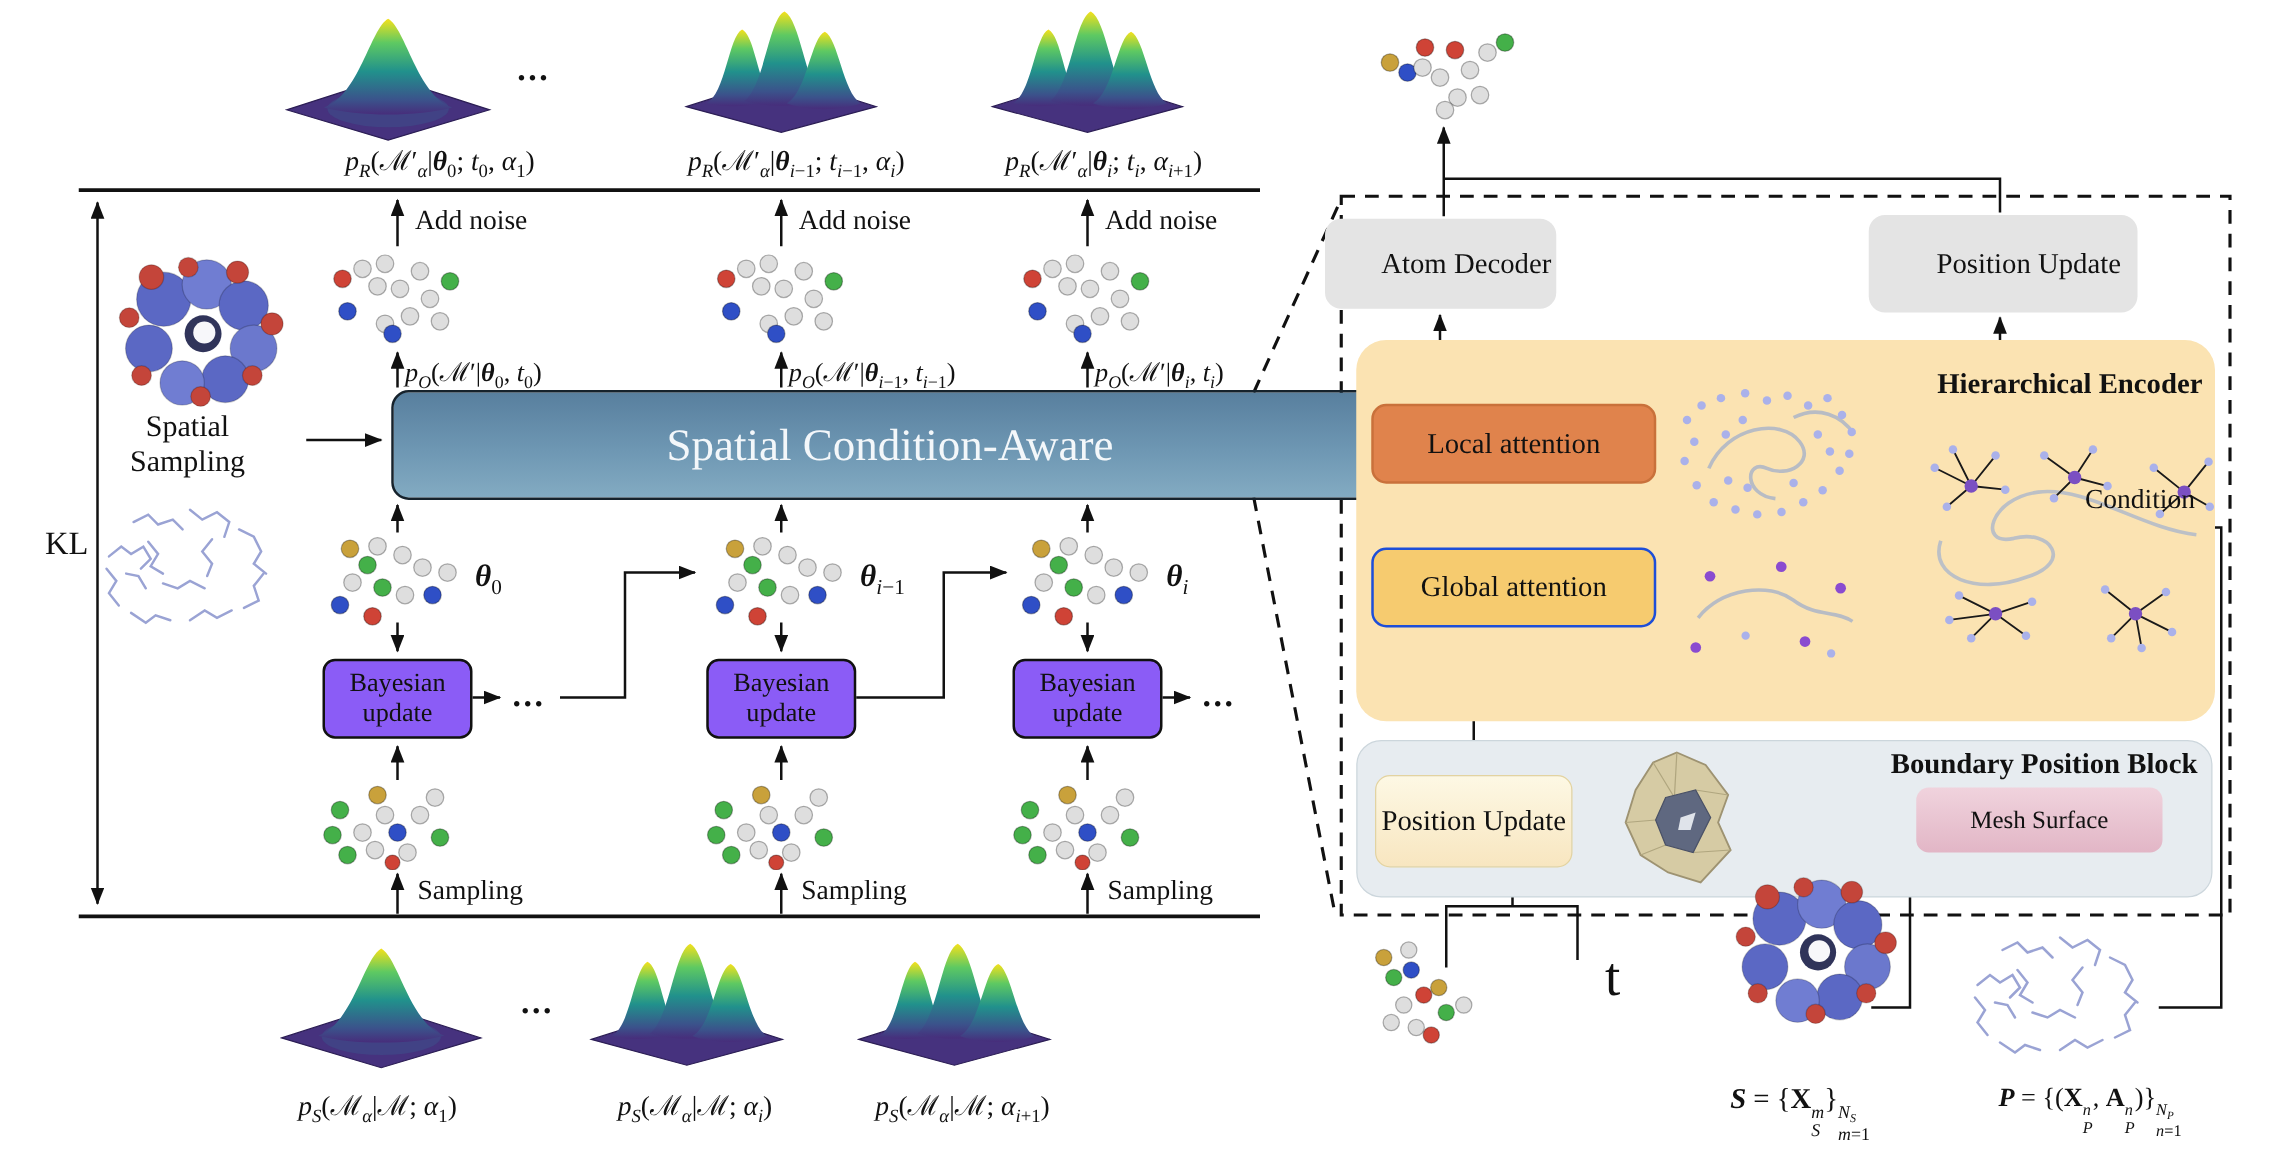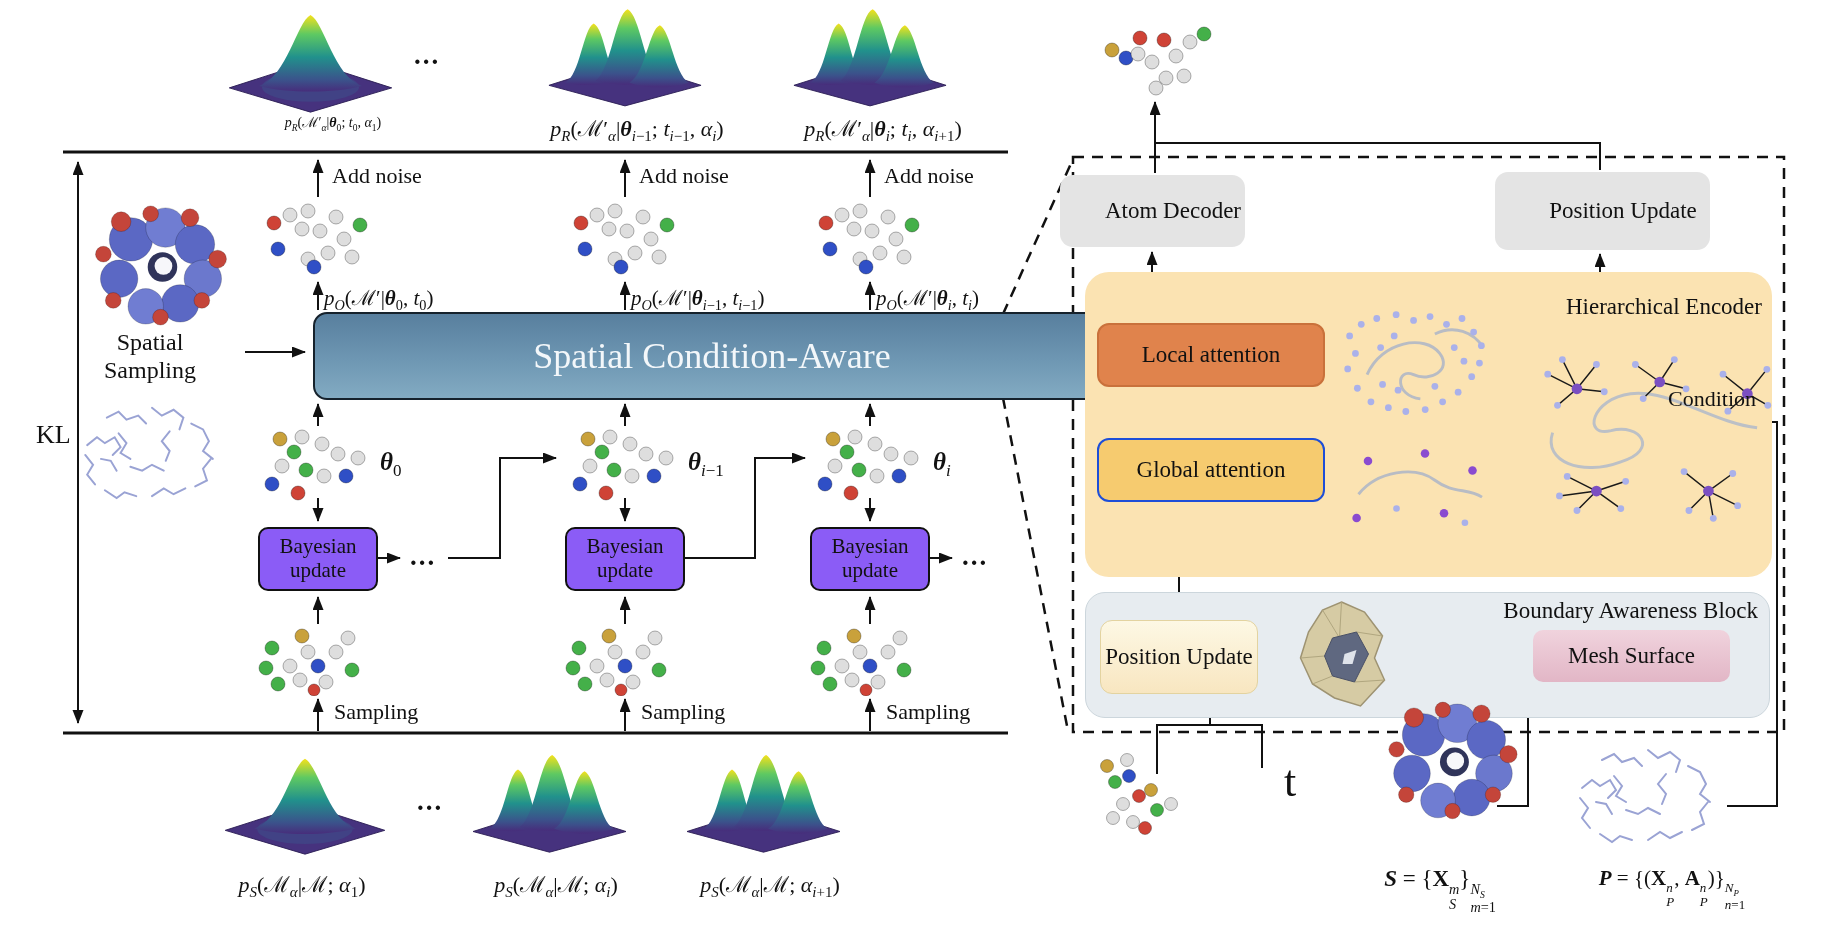--- a/index.html
+++ b/index.html
@@ -16,22 +16,22 @@
            border:2px solid #16222c;border-radius:14px;color:#f3f7fa;font-size:36px;}
   .bayes{background:#8b5cf6;border:2px solid #111;border-radius:10px;font-size:21px;line-height:1.12;}
   .bayes span{display:block;width:92px;}
   .graybox{background:#e4e4e4;border-radius:13px;font-size:23px;padding-left:41px;}
   .tanbox{background:#fbe3b2;border-radius:24px;}
   .localbox{background:#e0834c;border:2px solid #c9713b;border-radius:12px;font-size:23px;}
   .globalbox{background:#f6cb6f;border:2px solid #1d4ed8;border-radius:12px;font-size:23px;}
   .babbox{background:#e7ecf0;border:1.5px solid #ccd6dc;border-radius:20px;}
   .babpu{background:linear-gradient(180deg,#fdf8e4,#f8e6c0);border:1.5px solid #e3d3a0;
          border-radius:12px;font-size:23px;}
-  .meshsurf{background:linear-gradient(180deg,#f0d3dd,#e2b6c6);border-radius:10px;font-size:23px;text-align:center;}
-  .boldhdr{font-weight:normal;font-size:23px;}
+  .meshsurf{background:linear-gradient(180deg,#f0d3dd,#e2b6c6);border-radius:10px;font-size:20px;text-align:center;}
+  .boldhdr{font-weight:bold;font-size:23px;}
   .dots{font-weight:bold;font-size:27px;letter-spacing:2px;}
   .ss{display:inline-flex;flex-direction:column;vertical-align:-0.55em;font-size:0.62em;
       line-height:1.08;text-align:left;}
   .scr{font-style:italic;font-weight:bold;}
   i{font-style:italic;}
   sub,sup{font-size:0.68em;}
 </style>
 </head>
 <body>
 
@@ -350,21 +350,21 @@
       <use href="#surf1" width="100%" height="100%"></use>
     </svg>
   <div class="lbl dots cc" style="left:427px;top:40px">...</div>
   <svg class="abs" style="left:540px;top:0px;width:170px;height:108px">
       <use href="#surf3" width="100%" height="100%"></use>
     </svg>
   <svg class="abs" style="left:785px;top:0px;width:170px;height:108px">
       <use href="#surf3" width="100%" height="100%"></use>
     </svg>
 
-  <div class="lbl cc" style="left:333px;top:112px;font-size:14px"><i>p<sub>R</sub></i>(ℳ′<sub><i>α</i></sub>|<b><i>θ</i></b><sub>0</sub>; <i>t</i><sub>0</sub>, <i>α</i><sub>1</sub>)</div>
+  <div class="lbl cc" style="left:352px;top:112px;font-size:22px"><i>p<sub>R</sub></i>(ℳ′<sub><i>α</i></sub>|<b><i>θ</i></b><sub>0</sub>; <i>t</i><sub>0</sub>, <i>α</i><sub>1</sub>)</div>
   <div class="lbl cc" style="left:637px;top:112px;font-size:22px"><i>p<sub>R</sub></i>(ℳ′<sub><i>α</i></sub>|<b><i>θ</i></b><sub><i>i</i>−1</sub>; <i>t</i><sub><i>i</i>−1</sub>, <i>α<sub>i</sub></i>)</div>
   <div class="lbl cc" style="left:883px;top:112px;font-size:22px"><i>p<sub>R</sub></i>(ℳ′<sub><i>α</i></sub>|<b><i>θ</i></b><sub><i>i</i></sub>; <i>t<sub>i</sub></i>, <i>α</i><sub><i>i</i>+1</sub>)</div>
 
   <div class="lbl" style="left:332px;top:163px;font-size:22px">Add noise</div>
   <div class="lbl" style="left:639px;top:163px;font-size:22px">Add noise</div>
   <div class="lbl" style="left:884px;top:163px;font-size:22px">Add noise</div>
 
   <svg class="abs" style="left:256px;top:203px;width:124px;height:72px">
       <use href="#mol-a" width="100%" height="100%"></use>
     </svg>
@@ -470,21 +470,21 @@
     </svg>
   <svg class="abs" style="left:1338px;top:442px;width:155px;height:95px">
       <use href="#cloud-global" width="100%" height="100%"></use>
     </svg>
   <svg class="abs" style="left:1528px;top:345px;width:244px;height:185px">
       <use href="#cluster-graph" width="100%" height="100%"></use>
     </svg>
   <div class="lbl cc" style="left:1712px;top:386px;font-size:22px">Condition</div>
 
   <div class="node babbox" style="left:1085px;top:592px;width:685px;height:126px"></div>
-  <div class="lbl rr boldhdr" style="left:1758px;top:598px">Boundary Awareness Block</div>
+  <div class="lbl rr boldhdr" style="left:1758px;top:598px">Boundary Position Block</div>
   <div class="node babpu" style="left:1100px;top:620px;width:158px;height:74px">
       <span>Position Update</span>
     </div>
   <svg class="abs" style="left:1293px;top:598px;width:98px;height:115px">
       <use href="#mesh-blob" width="100%" height="100%"></use>
     </svg>
   <div class="node meshsurf" style="left:1533px;top:630px;width:197px;height:52px">
       <span>Mesh Surface</span>
     </div>
 

